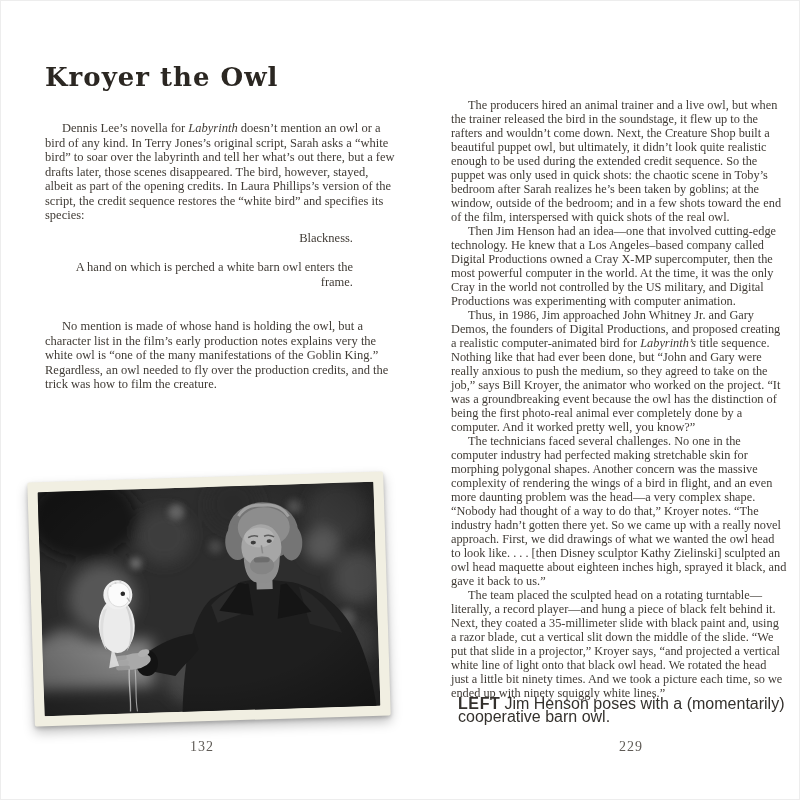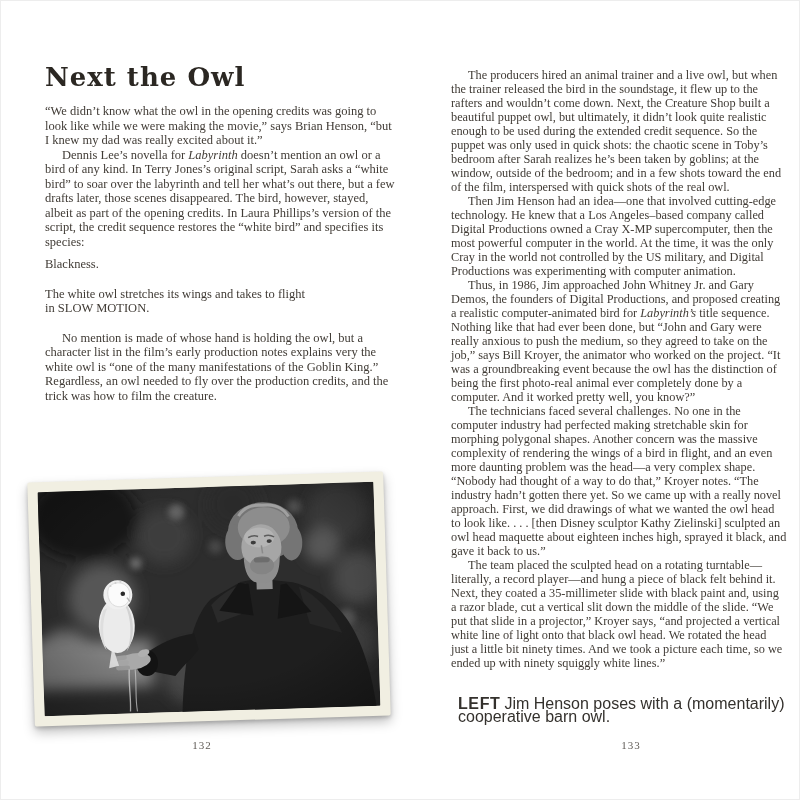--- a/index.html
+++ b/index.html
@@ -16,26 +16,26 @@
     outline:1px solid #ededed; outline-offset:-1px;
   }
   
   .page-left { position:absolute; left:45px; top:64px; width:350px; }
   .title {
     font-family:"DejaVu Serif","Liberation Serif",serif;
     font-size:26px; font-weight:600; letter-spacing:1px;
     color:var(--title-text,#2b2722);
     margin:0 0 13px 0; line-height:1.05;
   }
-  .bodycol { font-size:12.5px; line-height:14.5px; }
+  .bodycol { font-size:12.5px; line-height:14.5px;margin-top:30px; }
   .bodycol .para { margin:0; }
   .para.indent { text-indent:17px; }
   em { font-style:italic;font-family:Liberation Serif, serif; }
   .excerpt {
-    text-align:left; padding-right:42px;
+    text-align:right; padding-right:42px;
     margin:8px 0 6px 0;
     font-size:12.5px; line-height:14.5px;
   }
   .excerpt p { margin:0 0 15px 0; }
   
   .photo-frame {
     position:absolute; left:-14px; top:413px;
     width:356px; height:244px;
     background:var(--photo-frame,#f1efe2);
     padding:10px; box-sizing:border-box;
@@ -49,39 +49,38 @@
   .page-right .bodycol { font-size:12.3px; line-height:14px; }
   .caption {
     position:absolute; left:-6px; top:616px; width:342px;
     font-family:"Liberation Sans","DejaVu Sans",sans-serif;
     font-size:16px; line-height:13px; color:#34312d; margin:13px;
   }
   .cap-label { font-weight:bold; letter-spacing:.6px; margin-right:4px; }
   
   .folio {
     position:absolute; top:739px; width:44px; text-align:center;
-    font-size:11px; color:var(--folio-text,#5f5b56); letter-spacing:1px;
+    font-size:14px; color:var(--folio-text,#5f5b56); letter-spacing:1px;
   }
   .folio-left { left:180px; }
   .folio-right { left:609px; }
 </style>
 </head>
 <body>
 
 <div class="spread">
 
   <div class="page-left">
-    <h1 class="title">Next the Owl</h1>
+    <h1 class="title">Kroyer the Owl</h1>
     <div class="bodycol">
-        <p class="para"><span>“We didn’t know what the owl in the opening credits was going to look like while we were making the movie,” says Brian Henson, “but I knew my dad was really excited about it.”</span></p>
         <p class="para indent"><span>Dennis Lee’s novella for </span><em>Labyrinth</em><span> doesn’t mention an owl or a bird of any kind. In Terry Jones’s original script, Sarah asks a “white bird” to soar over the labyrinth and tell her what’s out there, but a few drafts later, those scenes disappeared. The bird, however, stayed, albeit as part of the opening credits. In Laura Phillips’s version of the script, the credit sequence restores the “white bird” and specifies its species:</span></p>
       </div>
     <div class="excerpt">
         <p>Blackness.</p>
-        <p>The white owl stretches its wings and takes to flight<br>in SLOW MOTION.</p>
+        <p>A hand on which is perched a white barn owl enters the frame.</p>
       </div>
     <div class="bodycol">
         <p class="para indent"><span>No mention is made of whose hand is holding the owl, but a character list in the film’s early production notes explains very the white owl is “one of the many manifestations of the Goblin King.” Regardless, an owl needed to fly over the production credits, and the trick was how to film the creature.</span></p>
       </div>
 
     <div class="photo-frame">
       <svg viewBox="0 0 336 224" xmlns="http://www.w3.org/2000/svg" role="img">
         <defs>
           <filter id="b1" x="-40%" y="-40%" width="180%" height="180%">
               <feGaussianBlur stdDeviation="7"></feGaussianBlur>
@@ -182,15 +181,15 @@
         <p class="para indent"><span>Thus, in 1986, Jim approached John Whitney Jr. and Gary Demos, the founders of Digital Productions, and proposed creating a realistic computer-animated bird for </span><em>Labyrinth’s</em><span> title sequence. Nothing like that had ever been done, but “John and Gary were really anxious to push the medium, so they agreed to take on the job,” says Bill Kroyer, the animator who worked on the project. “It was a groundbreaking event because the owl has the distinction of being the first photo-real animal ever completely done by a computer. And it worked pretty well, you know?”</span></p>
         <p class="para indent"><span>The technicians faced several challenges. No one in the computer industry had perfected making stretchable skin for morphing polygonal shapes. Another concern was the massive complexity of rendering the wings of a bird in flight, and an even more daunting problem was the head—a very complex shape. “Nobody had thought of a way to do that,” Kroyer notes. “The industry hadn’t gotten there yet. So we came up with a really novel approach. First, we did drawings of what we wanted the owl head to look like. . . . [then Disney sculptor Kathy Zielinski] sculpted an owl head maquette about eighteen inches high, sprayed it black, and gave it back to us.”</span></p>
         <p class="para indent"><span>The team placed the sculpted head on a rotating turntable—literally, a record player—and hung a piece of black felt behind it. Next, they coated a 35-millimeter slide with black paint and, using a razor blade, cut a vertical slit down the middle of the slide. “We put that slide in a projector,” Kroyer says, “and projected a vertical white line of light onto that black owl head. We rotated the head just a little bit ninety times. And we took a picture each time, so we ended up with ninety squiggly white lines.”</span></p>
       </div>
     <p class="caption">
       <span class="cap-label">LEFT</span><span>Jim Henson poses with a (momentarily) cooperative barn owl.</span>
     </p>
   </div>
 
   <div class="folio folio-left">132</div>
-  <div class="folio folio-right">133</div>
+  <div class="folio folio-right">229</div>
 
 </div>
 
 </body></html>

